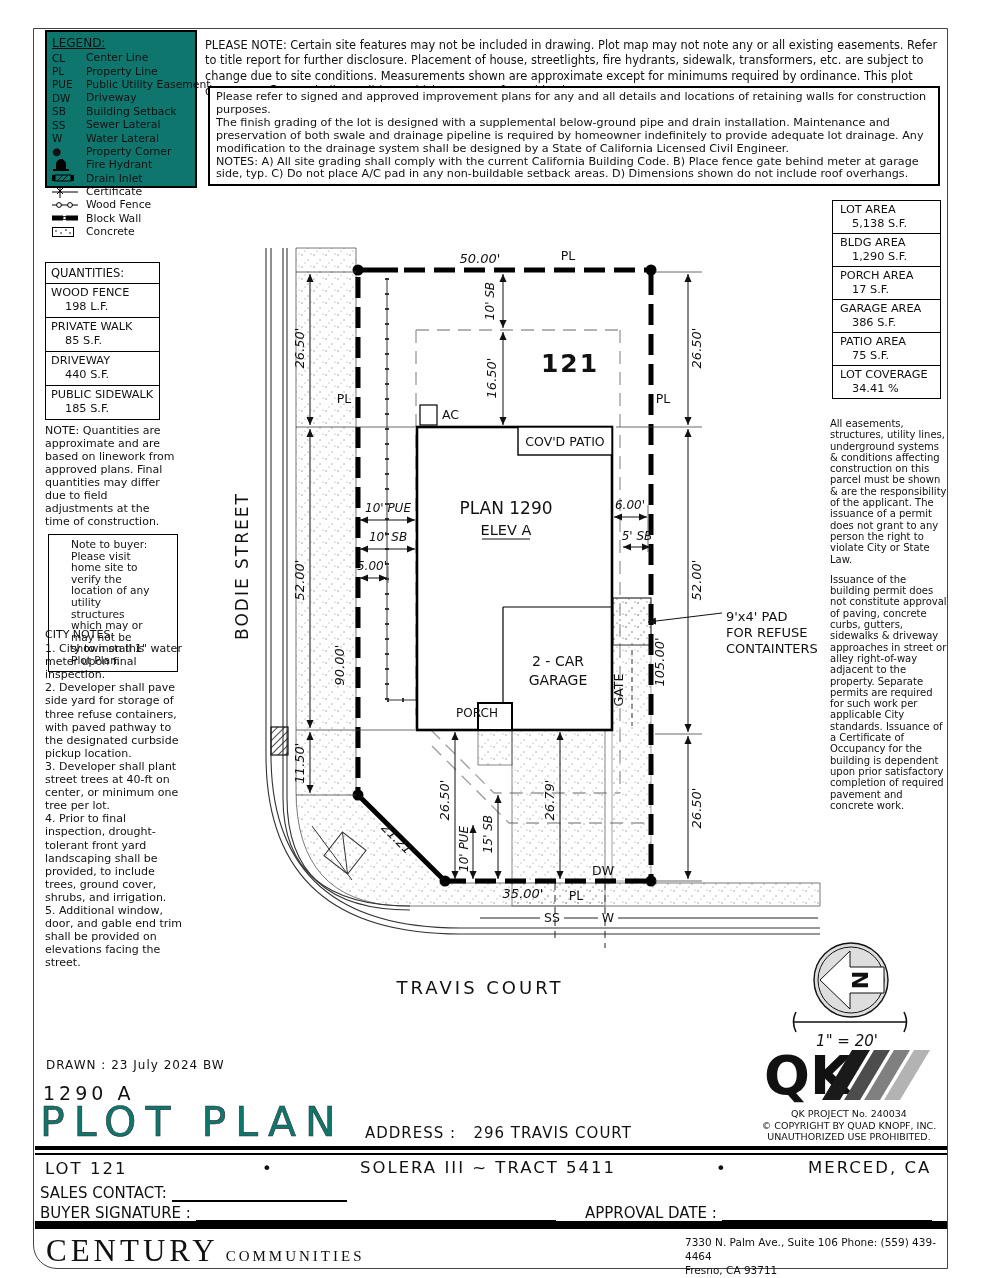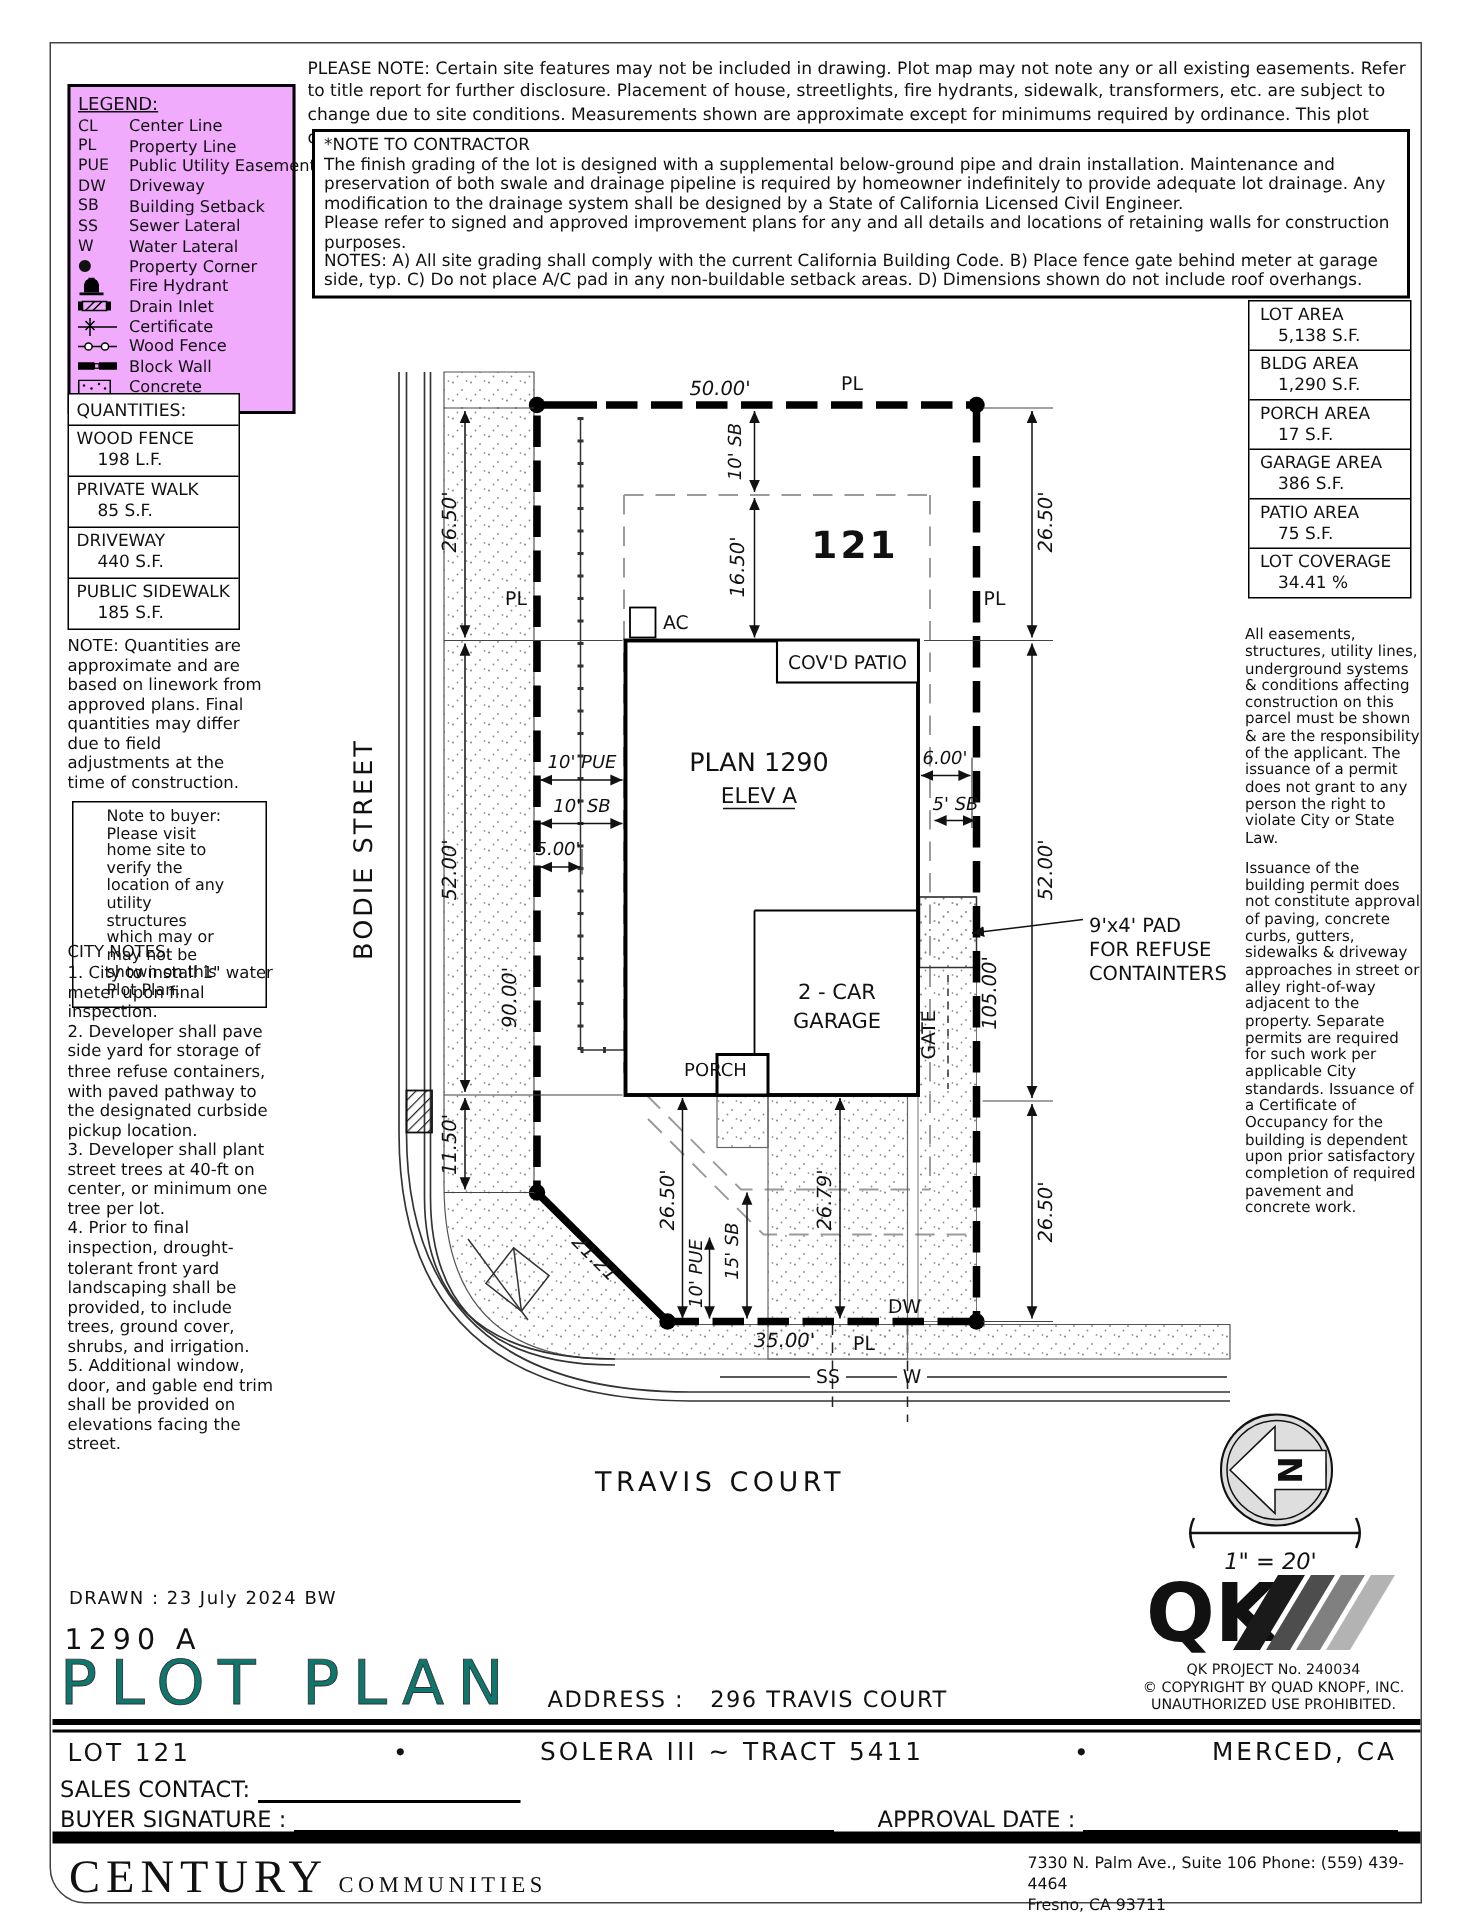--- a/index.html
+++ b/index.html
@@ -2,22 +2,22 @@
 <html><head>
 <meta charset="utf-8">
 <style>
   html,body{margin:0;padding:0;background:#fff;}
   .page{position:relative;width:982px;height:1278px;background:#fff;
         font-family:"DejaVu Sans",sans-serif;color:#111;overflow:hidden;}
   .abs{position:absolute;}
   .sheet-border{position:absolute;left:33px;top:28px;width:913px;height:1239px;
         border:1.5px solid #444;border-bottom-left-radius:24px;}
   
-  .legend{left:45px;top:56px;width:152px;height:220px;border:2.5px solid #000;
-          background:#f0abfc;padding:4px 5px;font-size:11px;box-sizing:border-box;}
+  .legend{left:45px;top:30px;width:152px;height:158px;border:2.5px solid #000;
+          background:#0f766e;padding:4px 5px;font-size:11px;box-sizing:border-box;}
   .legend-title{text-decoration:underline;font-size:12px;margin-bottom:1px;}
   .lrow{display:flex;align-items:center;height:13.4px;}
   .lsym{width:34px;flex:0 0 34px;font-size:10.5px;display:flex;align-items:center;}
   .llab{white-space:nowrap;font-size:10.8px;}
   
   .please-note{left:205px;top:38px;width:737px;font-size:11.4px;line-height:15.4px;}
   .contractor{left:208px;top:86px;width:732px;border:2.5px solid #000;background:#fff;
               padding:3px 6px;font-size:11.2px;line-height:12.9px;box-sizing:border-box;}
   
   .areas{left:832px;top:200px;width:107px;border:1.5px solid #000;background:#fff;}
@@ -352,23 +352,22 @@
             <circle cx="14" cy="3" r="0.8" fill="#000"></circle>
             <circle cx="18" cy="6" r="0.8" fill="#000"></circle>
           </svg>
         </span>
         <span class="llab">Concrete</span>
       </div>
   </div>
 
   <div class="abs please-note">PLEASE NOTE:  Certain site features may not be included in drawing.  Plot map may not note any or all existing easements. Refer to title report for further disclosure.  Placement of house, streetlights, fire hydrants, sidewalk, transformers, etc. are subject to change due to site conditions.  Measurements shown are approximate except for minimums required by ordinance.  This plot does not reflect as-built conditions which may vary from this plan.</div>
   <div class="abs contractor">
-    <div>*NOTE TO CONTRACTOR</div>
+    <div>Please refer to signed and approved improvement plans for any and all details and locations of retaining walls for construction purposes.</div>
     <div>The finish grading of the lot is designed with a supplemental below-ground pipe and drain installation.  Maintenance and preservation of both swale and drainage pipeline is required by homeowner indefinitely to provide adequate lot drainage.  Any modification to the drainage system shall be designed by a State of California Licensed Civil Engineer.</div>
-    <div>Please refer to signed and approved improvement plans for any and all details and locations of retaining walls for construction purposes.</div>
     <div>NOTES:  A) All site grading shall comply with the current California Building Code.  B) Place fence gate behind meter at garage side, typ.  C) Do not place A/C pad in any non-buildable setback areas.  D) Dimensions shown do not include roof overhangs.</div>
   </div>
 
   <div class="abs areas">
     <div class="arow">
         <div>LOT AREA</div>
         <div class="aval">5,138 S.F.</div>
       </div>
     <div class="arow">
         <div>BLDG AREA</div>

